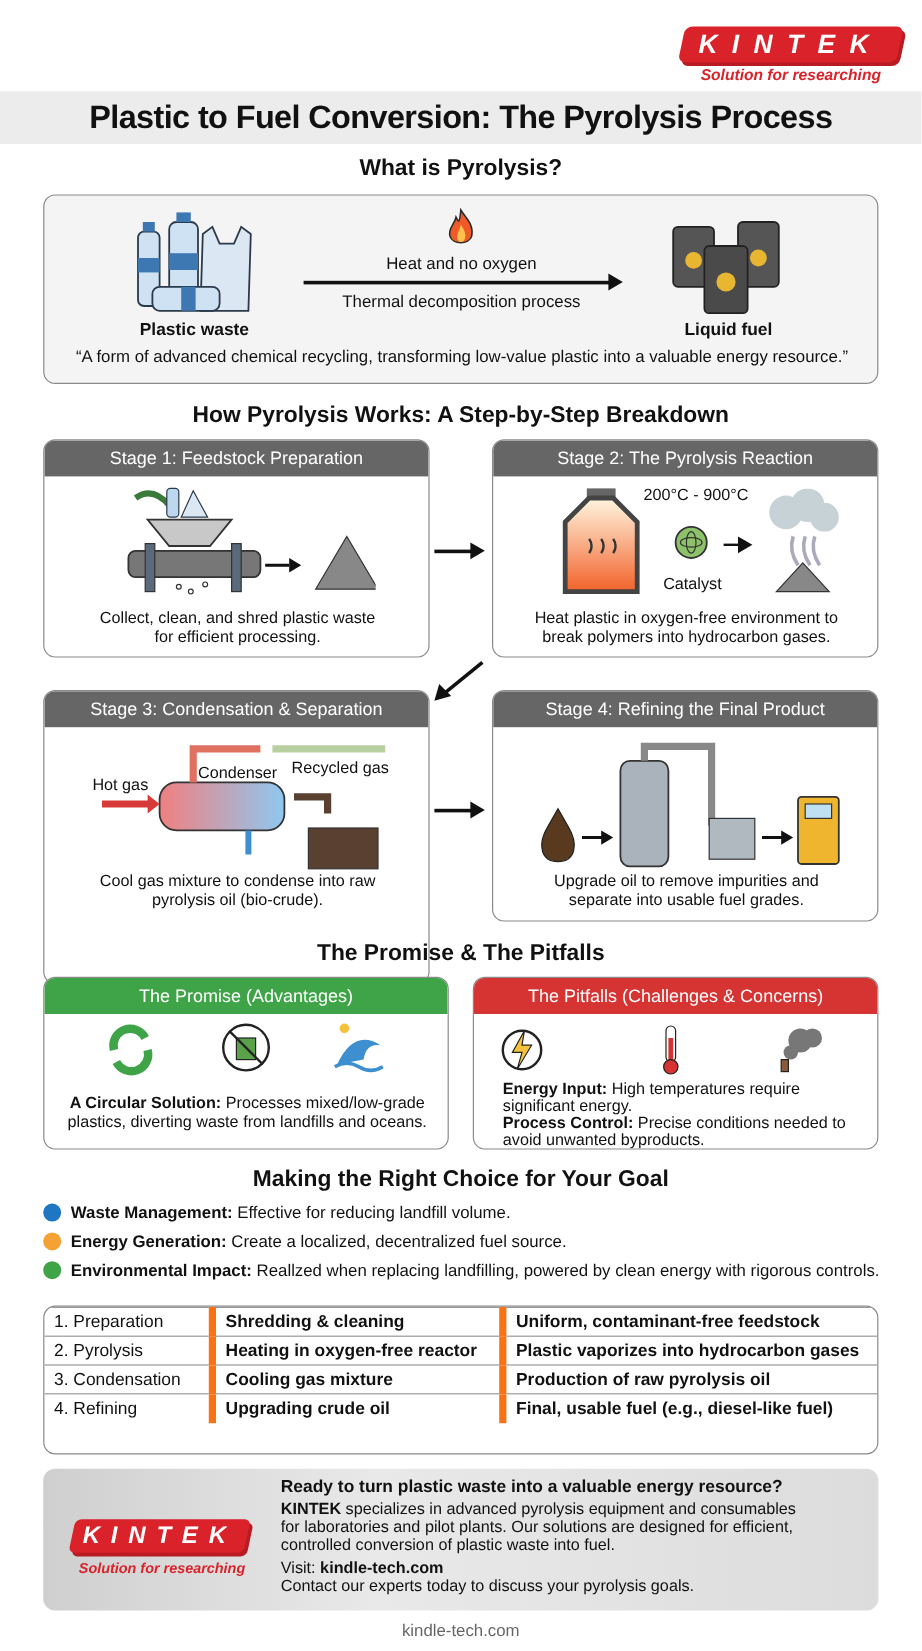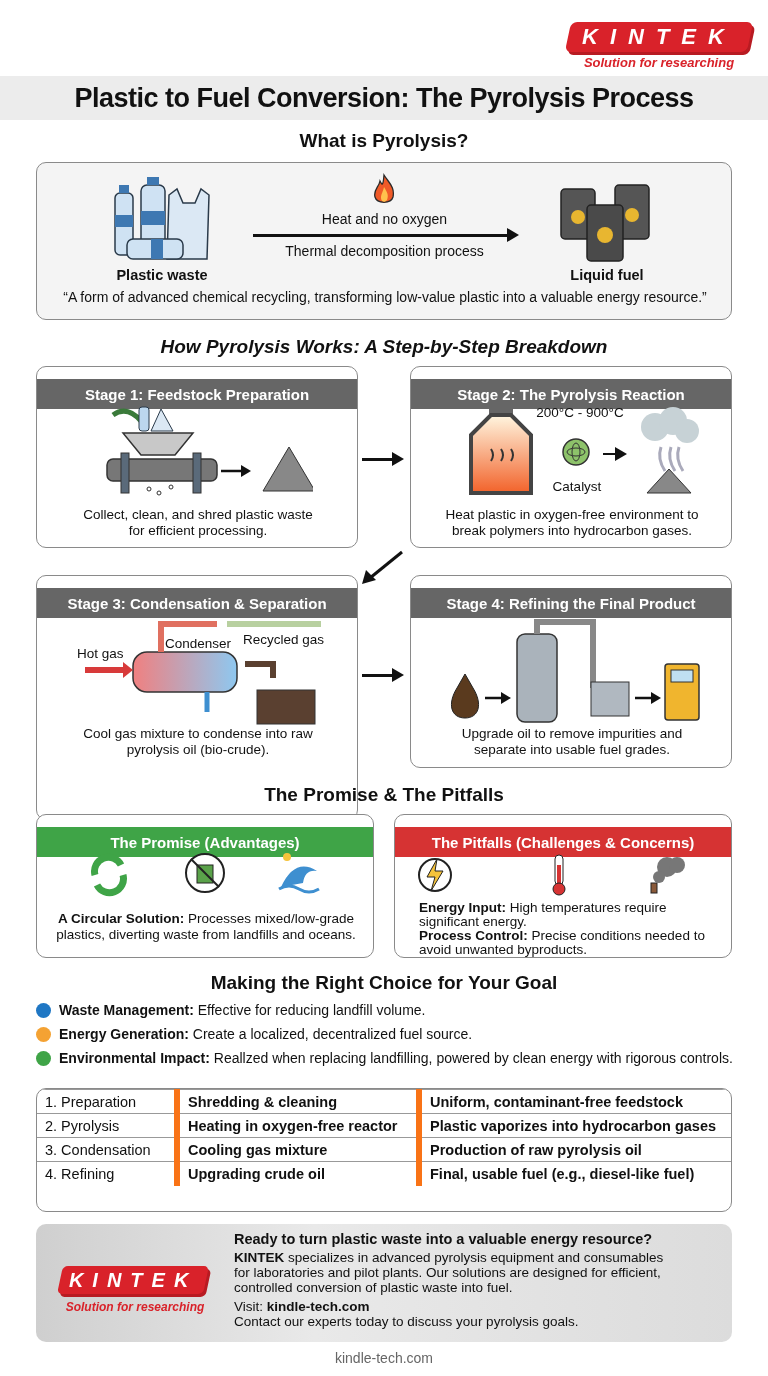--- a/index.html
+++ b/index.html
@@ -6,21 +6,21 @@
   body{width:768px;height:1376px;background:#ffffff;font-family:"Liberation Sans",sans-serif;color:#111;position:relative;overflow:hidden;}
   .abs{position:absolute;}
   .logo-box{position:absolute;left:568px;top:22px;width:182px;height:30px;background:#d9222a;border-radius:6px;transform:skewX(-12deg);box-shadow:3px 3px 0 #b81b22;display:flex;align-items:center;justify-content:center;}
   .logo-box span{color:#fff;font-weight:bold;font-style:italic;font-size:22px;letter-spacing:12px;transform:skewX(12deg);}
   .logo-tag{position:absolute;left:564px;top:55px;width:190px;text-align:center;color:#d9222a;font-weight:bold;font-style:italic;font-size:13px;}
   .title-band{position:absolute;left:0;top:76px;width:768px;height:44px;background:#ececec;display:flex;align-items:center;justify-content:center;}
   .title-band h1{font-size:27px;font-weight:bold;letter-spacing:-0.5px;}
   .sec-title{position:absolute;left:0;width:768px;text-align:center;font-size:19px;font-weight:bold;}
   .panel{position:absolute;border:1.5px solid #8a8a8a;border-radius:10px;background:#fff;overflow:hidden;}
   .panel.gray{background:#f4f4f4;}
-  .panel-head{height:30px;display:flex;align-items:center;justify-content:center;color:#fff;font-weight:bold;font-size:15px;background:#666;margin-top:12px;}
+  .panel-head{height:30px;display:flex;align-items:center;justify-content:center;color:#fff;font-weight:normal;font-size:15px;background:#666;}
   .panel-head.green{background:#3fa447;}
   .panel-head.red{background:#d63333;}
   .center-text{text-align:center;font-size:13.5px;line-height:16px;}
   .arrow-line{position:absolute;height:3px;background:#111;}
   .arrow-line:after{content:"";position:absolute;right:-4px;top:-6px;border-left:12px solid #111;border-top:7.5px solid transparent;border-bottom:7.5px solid transparent;}
   .bullet{position:absolute;left:36px;font-size:14px;display:flex;align-items:center;gap:8px;}
   .dot{width:15px;height:15px;border-radius:50%;display:inline-block;}
   table.sum{border-collapse:collapse;width:100%;font-size:14.5px;}
   table.sum td{border-top:1px solid #999;padding:2px 8px;height:24px;}
   table.sum td+td{border-left:6px solid #f97316;font-weight:bold;}
@@ -65,21 +65,21 @@
     <rect x="58" y="6" width="34" height="54" rx="4" fill="#555" stroke="#222" stroke-width="1.5"></rect>
     <rect x="30" y="26" width="36" height="56" rx="4" fill="#4a4a4a" stroke="#222" stroke-width="1.5"></rect>
     <circle cx="21" cy="38" r="7" fill="#e8b630"></circle>
     <circle cx="75" cy="36" r="7" fill="#e8b630"></circle>
     <circle cx="48" cy="56" r="8" fill="#e8b630"></circle>
   </svg>
   <div class="abs" style="left:510px;top:104px;width:120px;text-align:center;font-weight:bold;font-size:14.5px;">Liquid fuel</div>
   <div class="abs" style="left:0;top:126px;width:696px;text-align:center;font-size:14px;">“A form of advanced chemical recycling, transforming low-value plastic into a valuable energy resource.”</div>
 </div>
 
-<div class="sec-title" style="top:336px;font-style:italic;">How Pyrolysis Works: A Step-by-Step Breakdown</div>
+<div class="sec-title" style="top:336px;">How Pyrolysis Works: A Step-by-Step Breakdown</div>
 
 <div class="panel" style="left:36px;top:366px;width:322px;height:182px;">
   <div class="panel-head">Stage 1: Feedstock Preparation</div>
   <svg class="abs" style="left:56px;top:36px;" width="220" height="96">
     <path d="M20 12 Q34 2 48 18" stroke="#3a7a3a" stroke-width="5" fill="none"></path>
     <rect x="46" y="4" width="10" height="24" rx="3" fill="#bcd7ee" stroke="#2a3a4a"></rect>
     <path d="M58 28 L68 6 L80 28 Z" fill="#dbe8f4" stroke="#2a3a4a"></path>
     <path d="M30 30 L100 30 L82 52 L48 52 Z" fill="#c8c8c8" stroke="#333" stroke-width="1.5"></path>
     <rect x="14" y="56" width="110" height="22" rx="6" fill="#777" stroke="#333" stroke-width="1.5"></rect>
     <rect x="28" y="50" width="8" height="40" fill="#5a6a7a" stroke="#333"></rect>

